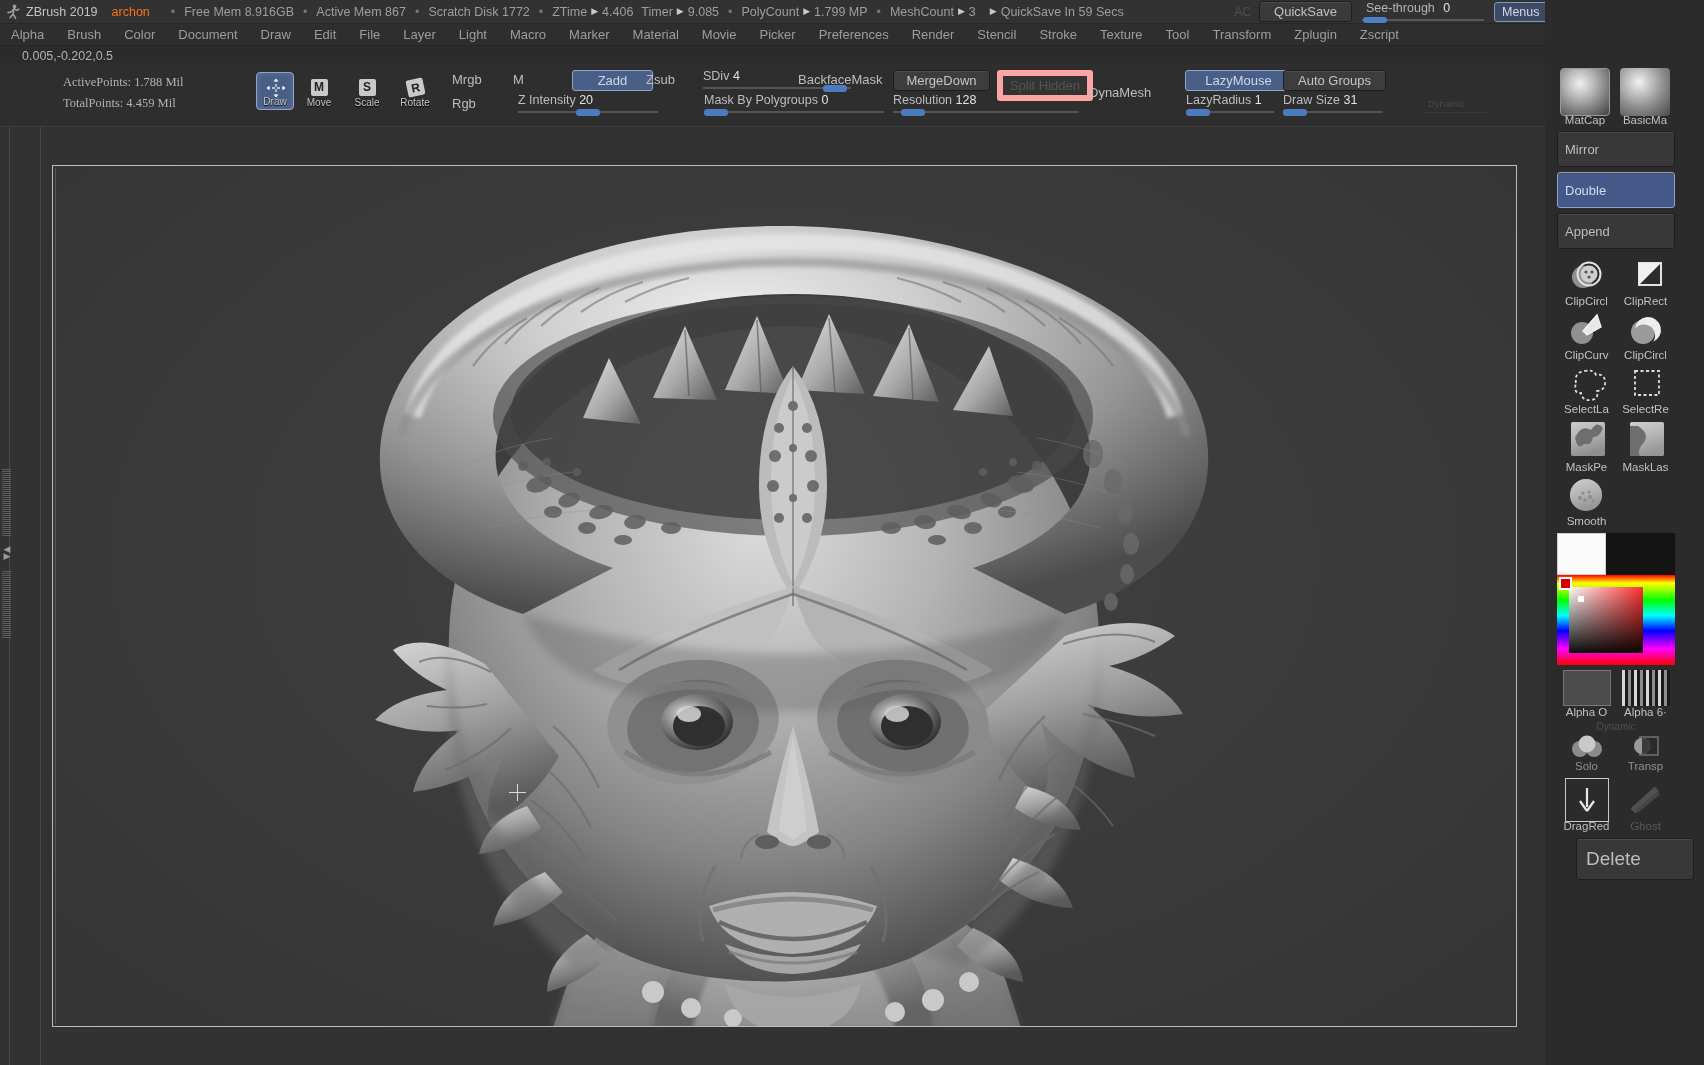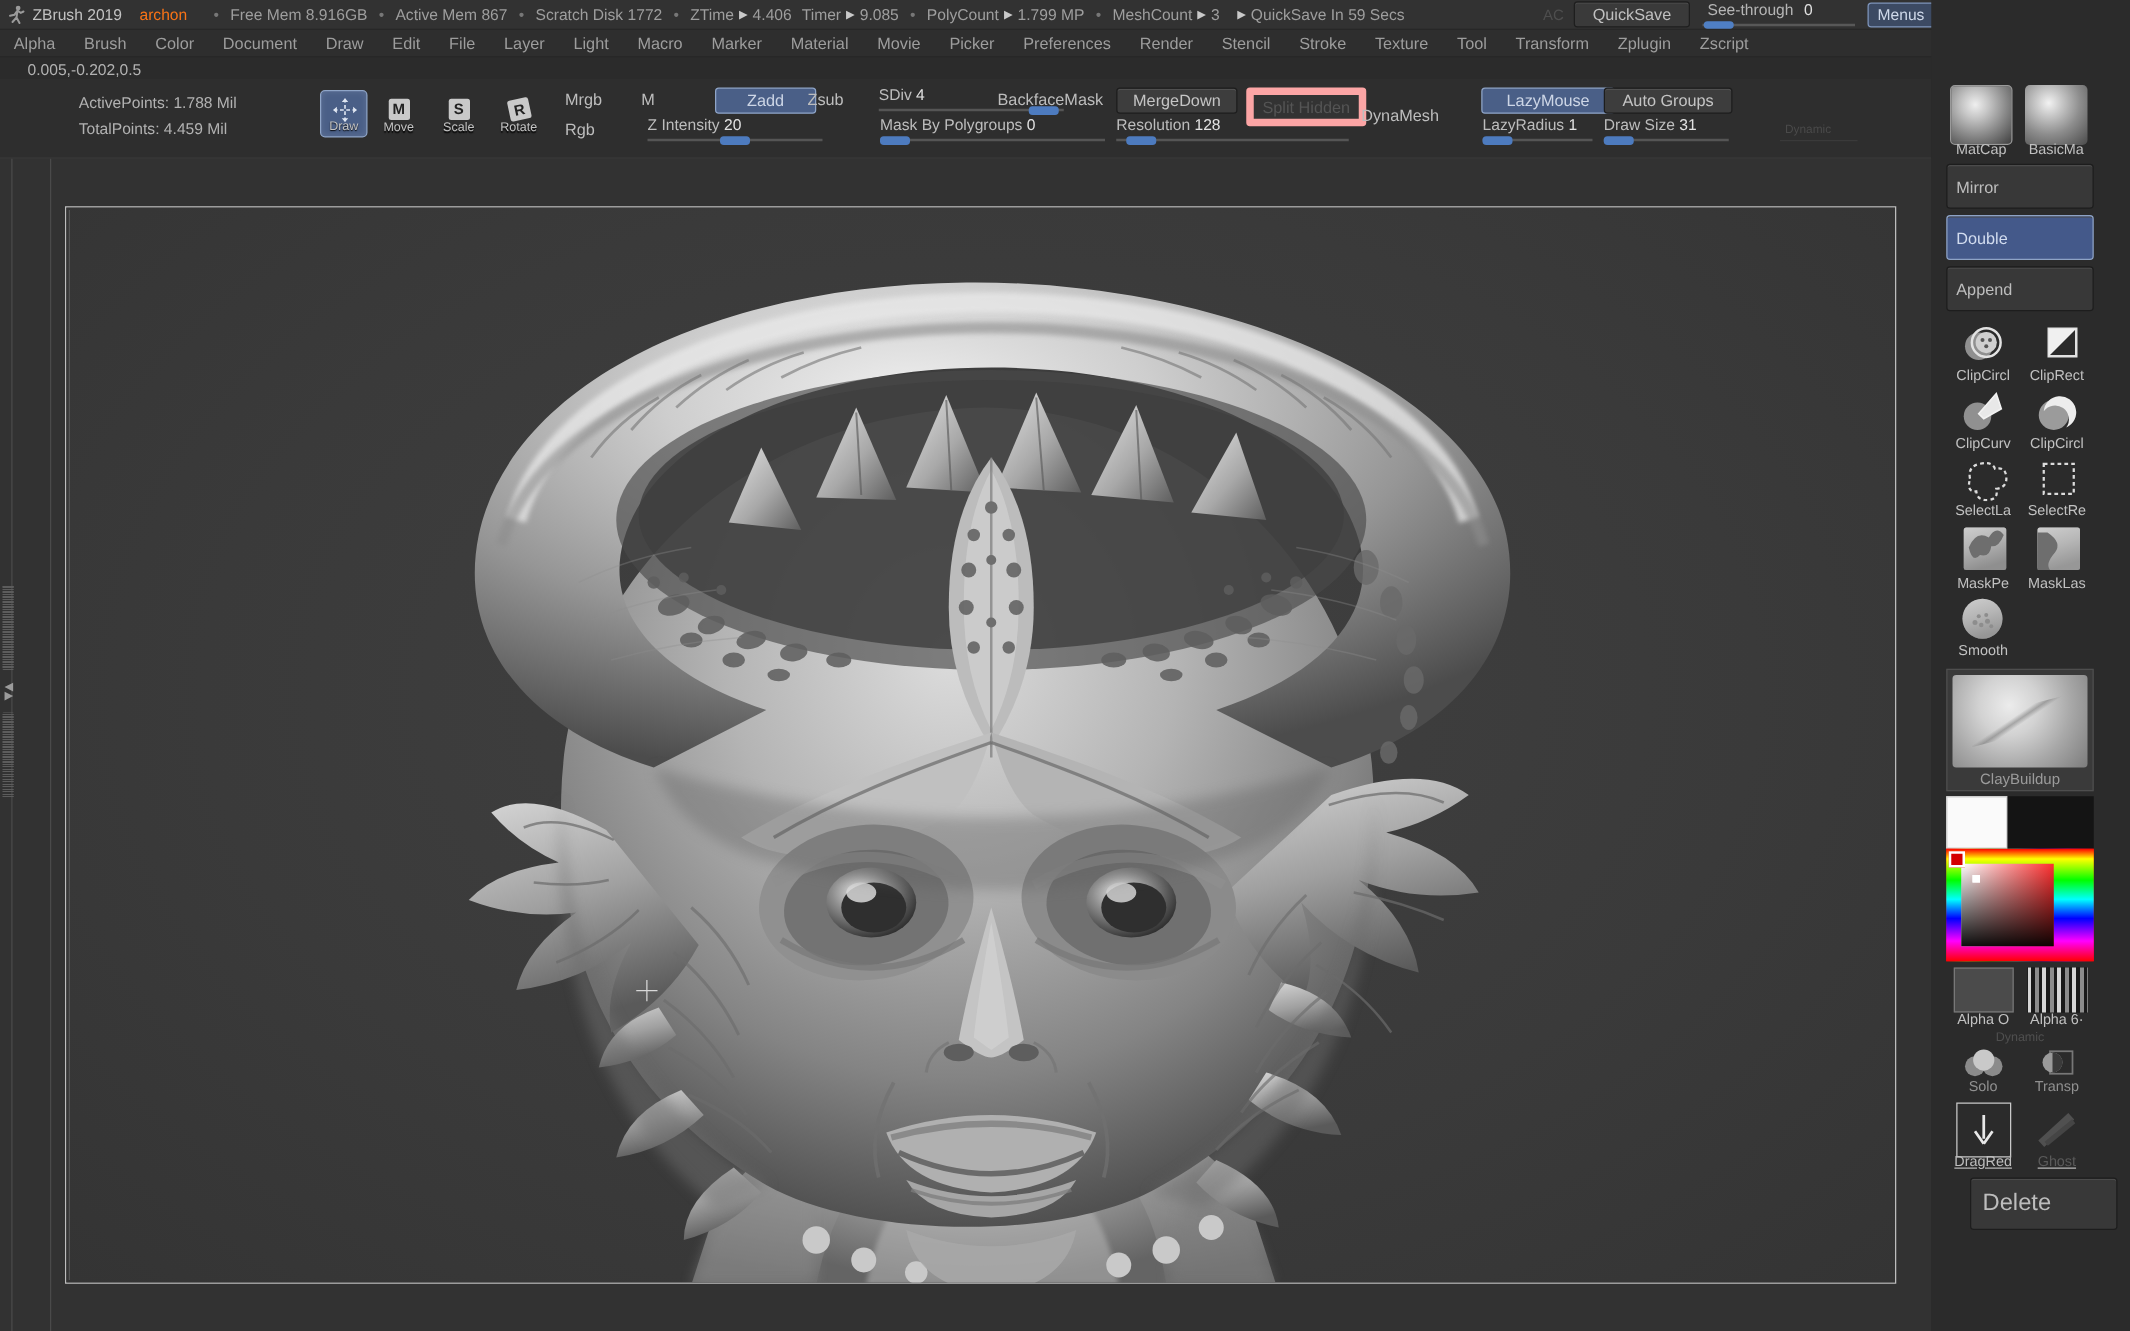--- a/index.html
+++ b/index.html
@@ -72,21 +72,21 @@
     font-size:12.5px; color:#b2b2b2;
   }
 
   
   .shelf {
     position:absolute; top:63px; left:0; width:1545px; height:63px;
     background:#2e2e2e;
   }
   .shelf-sep { position:absolute; top:126px; left:0; width:1545px; height:1px; background:#3d3d3d;}
   .pts {
-    position:absolute; left:63px; font-size:12.5px; color:#b2b2b2;
+    position:absolute; left:63px; font-size:12.5px; color:#b2b2b2;font-family:Liberation Serif, serif;
   }
   .pts.a { top:12px; }
   .pts.b { top:33px; }
 
   
   .sqbtn {
     position:absolute; width:38px; height:38px; border-radius:4px;
     display:flex; flex-direction:column; align-items:center; justify-content:flex-end;
     font-size:10.5px; color:#c4c4c4;
   }
@@ -253,21 +253,21 @@
   }
   .alpha-lbl { font-size:11.5px; color:#c1c1c1; text-align:center; white-space:nowrap; overflow:hidden;}
 
   .dyn-label-small { font-size:10px; color:#4f4f4f; text-align:center; margin-top:3px;}
 
   .solo-row { display:flex; margin-top:0px;}
   .solo-cell { width:59px; text-align:center;}
   .solo-cell .sc-ic { height:28px; display:flex; align-items:center; justify-content:center;}
   .solo-cell .sc-lbl { font-size:11.5px; color:#909090; }
 
-  .drag-row { display:flex; margin-top:6px;text-decoration:underline;}
+  .drag-row { display:flex; margin-top:6px;}
   .drag-cell { width:59px; text-align:center;}
   .drag-cell .dbox {
     width:44px; height:44px; margin:0 auto; border:1px solid #c9c9c9;
     display:flex; align-items:center; justify-content:center;
   }
   .drag-cell .dbox.off { border:none; }
   .drag-lbl { font-size:11.5px; color:#bdbdbd; margin-top:-2px; white-space:nowrap; overflow:hidden;}
   .drag-lbl.dim { color:#5a5a5a; }
 
   .delete-btn {
@@ -901,24 +901,20 @@
                 <circle cx="22" cy="16" r="1.6"></circle>
                   <circle cx="26" cy="25" r="1.6"></circle>
               </g>
             </svg>
           </div>
           <div class="ic-lbl">Smooth</div>
         </div>
 
       </div>
 
-      <div class="brush-box">
-        <div class="brush-sphere"></div>
-        <div class="brush-lbl">ClayBuildup</div>
-      </div>
 
       <div class="swatches">
         <div class="sw-white"></div>
         <div class="sw-black"></div>
       </div>
 
       <div class="colorpicker">
         <div class="cp-hue-v"></div>
         <div class="cp-sv">
           <div class="cp-marker-sv"></div>

